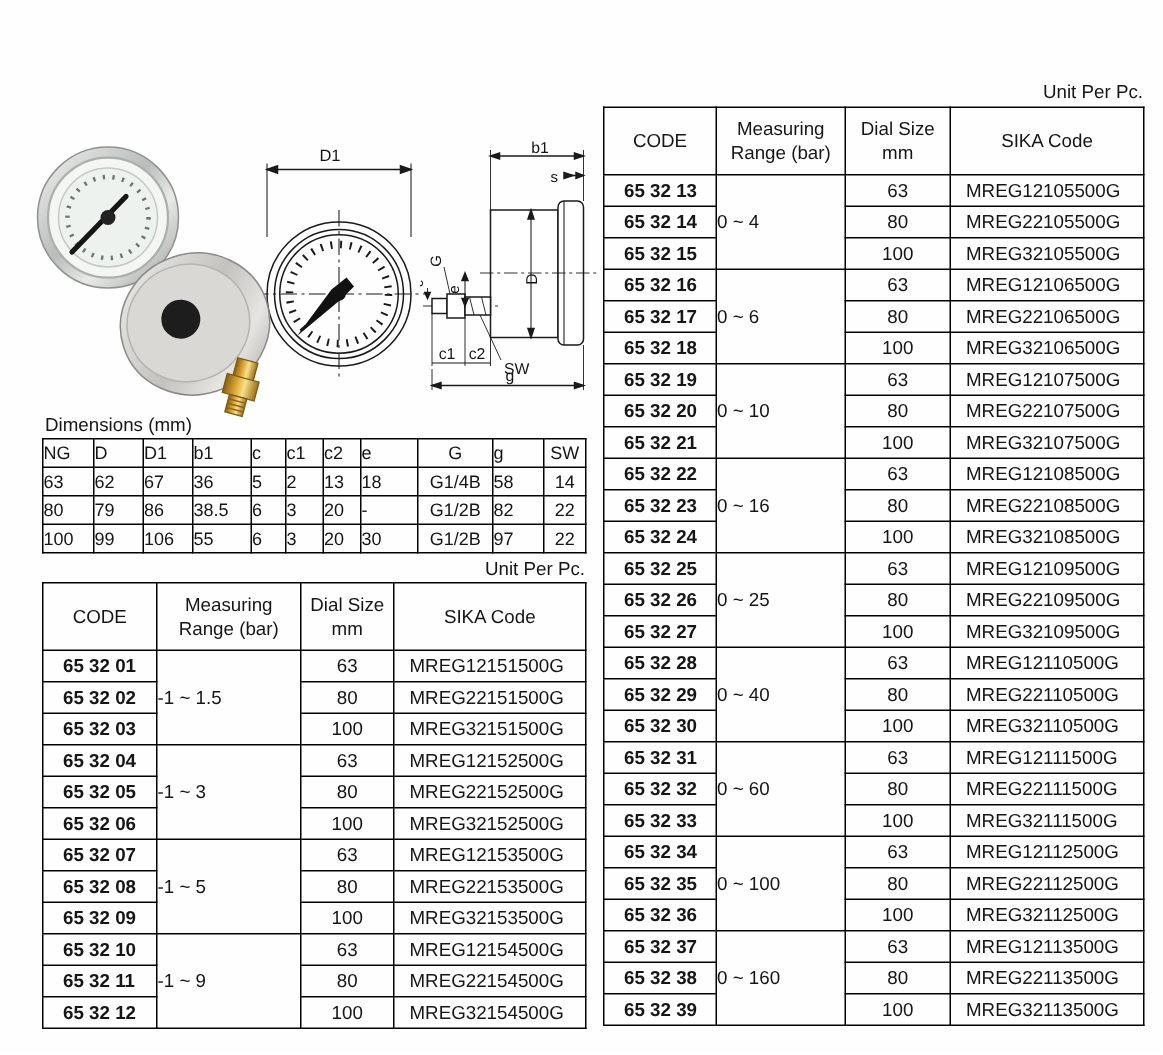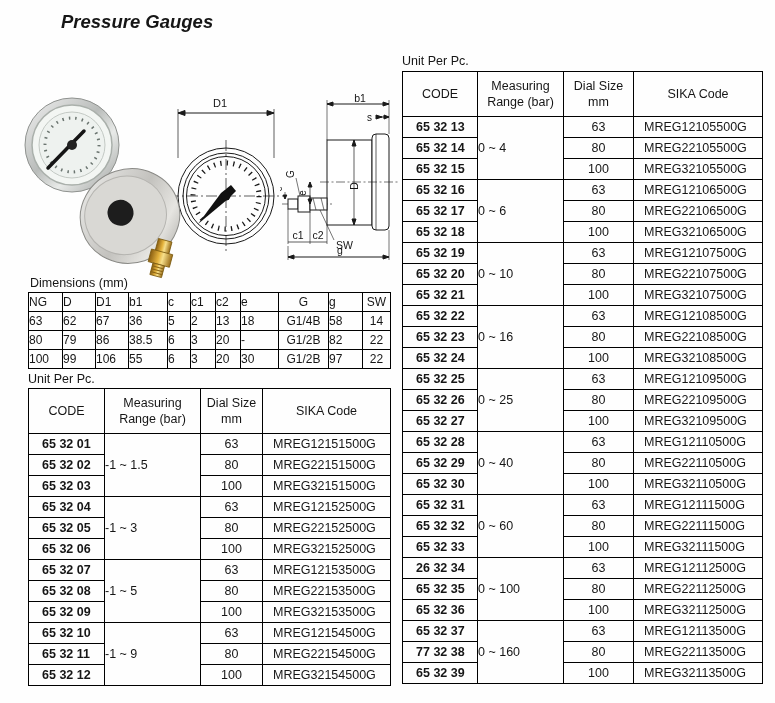--- a/index.html
+++ b/index.html
@@ -23,21 +23,21 @@
 
   .dim-caption { position:absolute; left:30px; top:276px; font-size:12.5px; }
   table { border-collapse:collapse; table-layout:fixed; }
   table.dims { position:absolute; left:28px; top:292px; width:362px; border:1.5px solid #000; }
   .dims th, .dims td {
     border:1px solid #000; font-size:12px; font-weight:normal;
     height:18px; padding:0 4px 0 0; text-align:left; overflow:hidden;
   }
   .dims th.c, .dims td.c { text-align:center; padding:0; }
 
-  .unit-label { position:absolute; font-size:12.5px; text-align:left; }
+  .unit-label { position:absolute; font-size:12.5px; text-align:right; }
   .unit-left  { left:28px;  top:372px; width:362px; }
   .unit-right { left:402px; top:54px;  width:360px; }
 
   table.products { position:absolute; border:1.5px solid #000; }
   #left-table  { left:28px;  top:388px; width:362px; }
   #right-table { left:402px; top:71px;  width:360px; }
   .products th {
     border:1px solid #000; font-weight:normal; font-size:12.5px;
     height:44px; text-align:center; vertical-align:middle; line-height:1.3; padding:0 2px;
   }
@@ -51,21 +51,21 @@
   td.sika  { padding-left:10px;margin-top:40px; }
 
   svg text { font-family:"Liberation Sans", sans-serif; fill:#141414; }
 </style>
 </head>
 <body>
 
 <div class="page">
 
   <div class="title">
-    <span>Pressure Gauges</span><br>
+    <br>
   </div>
 
 
   <svg class="photo-svg" width="185" height="196" viewBox="0 0 185 196">
     <defs>
       <linearGradient id="chrome" x1="0" y1="0" x2="1" y2="1">
         <stop offset="0" stop-color="#f2f2f2"></stop>
           <stop offset="0.45" stop-color="#b9bcba"></stop>
         <stop offset="0.65" stop-color="#e8eae8"></stop>
           <stop offset="1" stop-color="#9b9e9c"></stop>
@@ -477,21 +477,21 @@
           <td class="code">65 32 32</td>
           <td class="dial">80</td>
           <td class="sika">MREG22111500G</td>
         </tr>
         <tr>
           <td class="code">65 32 33</td>
           <td class="dial">100</td>
           <td class="sika">MREG32111500G</td>
         </tr>
         <tr>
-          <td class="code">26 32 34</td>
+          <td class="code">65 32 34</td>
           <td class="range" rowspan="3">0 ~ 100</td>
           <td class="dial">63</td>
           <td class="sika">MREG12112500G</td>
         </tr>
         <tr>
           <td class="code">65 32 35</td>
           <td class="dial">80</td>
           <td class="sika">MREG22112500G</td>
         </tr>
         <tr>
@@ -499,21 +499,21 @@
           <td class="dial">100</td>
           <td class="sika">MREG32112500G</td>
         </tr>
         <tr>
           <td class="code">65 32 37</td>
           <td class="range" rowspan="3">0 ~ 160</td>
           <td class="dial">63</td>
           <td class="sika">MREG12113500G</td>
         </tr>
         <tr>
-          <td class="code">77 32 38</td>
+          <td class="code">65 32 38</td>
           <td class="dial">80</td>
           <td class="sika">MREG22113500G</td>
         </tr>
         <tr>
           <td class="code">65 32 39</td>
           <td class="dial">100</td>
           <td class="sika">MREG32113500G</td>
         </tr>
       </tbody>
   </table>

